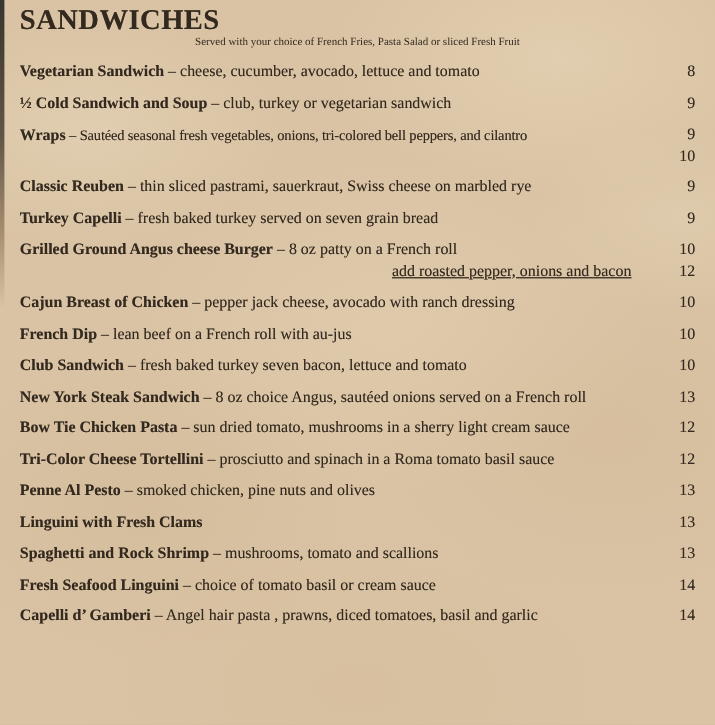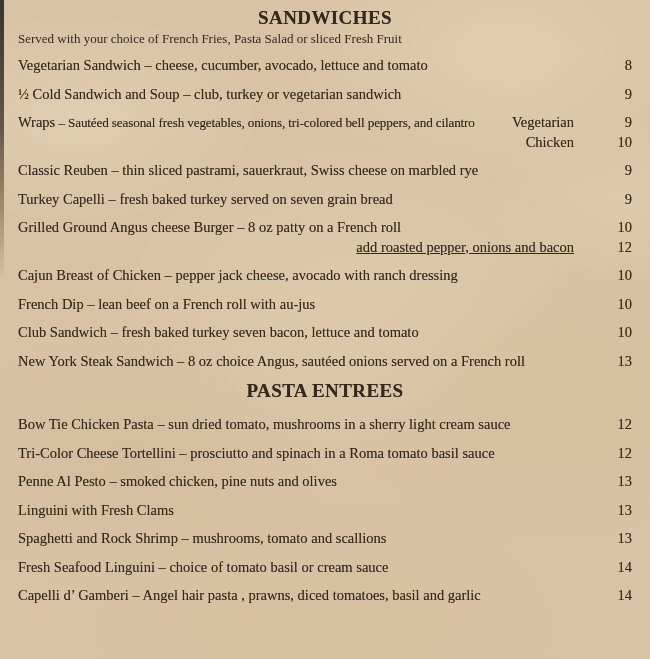--- a/index.html
+++ b/index.html
@@ -32,42 +32,43 @@
     width: 4px; height: 280px;
     background: linear-gradient(to bottom,
       rgba(42,40,36,0.92) 0%,
       rgba(58,48,38,0.75) 45%,
       rgba(102,74,48,0.45) 75%,
       rgba(120,90,58,0) 100%);
     pointer-events: none;
   }
   .section-title {
     margin: 2px 0 0 0;
-    text-align: center;
-    font-size: 19px;
+    text-align: left;
+    font-size: 26px;
     font-weight: bold;
     letter-spacing: 0.4px;
     line-height: 22px;
     text-shadow: 0 0 0.5px rgba(51,41,31,0.55);
   }
   .section-subtitle {
     margin: 1px 0 9px 0;
-    font-size: 13px;
+    text-align: center;
+    font-size: 10px;
     line-height: 17px;
   }
   section.no-subtitle .section-title { margin-top: 4px; margin-bottom: 13px; }
   .item {
     margin: 0 0 9px 0;
     font-size: 14.5px;
     line-height: 19.5px;
     text-shadow: 0 0 0.4px rgba(51,41,31,0.45);
   }
   .row { display: flex; align-items: flex-start; }
   .item-text { flex: 1 1 auto; padding-right: 8px; }
-  .item-name { font-weight: normal; }
+  .item-name { font-weight: bold; }
   .item-text.tight .item-desc,
   .item-text.tight .item-sep { font-size: 13.2px; letter-spacing: -0.15px; }
   .price-col {
     flex: 0 0 58px;
     width: 58px;
     text-align: right;
     white-space: nowrap;
   }
   .variant-labels {
     flex: 0 0 88px;
@@ -103,24 +104,20 @@
           </div>
           <div class="item">
             <div class="row">
               <div class="item-text"><span class="item-name">½ Cold Sandwich and Soup</span><span class="item-sep"> – </span><span class="item-desc">club, turkey or vegetarian sandwich</span></div>
               <div class="price-col">9</div>
             </div>
           </div>
           <div class="item">
             <div class="row">
               <div class="item-text tight"><span class="item-name">Wraps</span><span class="item-sep"> – </span><span class="item-desc">Sautéed seasonal fresh vegetables, onions, tri-colored bell peppers, and cilantro</span></div>
-              <div class="variant-labels">
-                <div class="variant-label">Vegetarian</div>
-                <div class="variant-label">Chicken</div>
-              </div>
               <div class="variant-prices">
                 <div class="variant-price">9</div>
                 <div class="variant-price">10</div>
               </div>
             </div>
           </div>
           <div class="item">
             <div class="row">
               <div class="item-text"><span class="item-name">Classic Reuben</span><span class="item-sep"> – </span><span class="item-desc">thin sliced pastrami, sauerkraut, Swiss cheese on marbled rye</span></div>
               <div class="price-col">9</div>
@@ -162,21 +159,20 @@
           </div>
           <div class="item">
             <div class="row">
               <div class="item-text"><span class="item-name">New York Steak Sandwich</span><span class="item-sep"> – </span><span class="item-desc">8 oz choice Angus, sautéed onions served on a French roll</span></div>
               <div class="price-col">13</div>
             </div>
           </div>
         </div>
       </section>
       <section class="no-subtitle">
-        <h1 class="section-title">PASTA ENTREES</h1>
         <div class="items">
           <div class="item">
             <div class="row">
               <div class="item-text"><span class="item-name">Bow Tie Chicken Pasta</span><span class="item-sep"> – </span><span class="item-desc">sun dried tomato, mushrooms in a sherry light cream sauce</span></div>
               <div class="price-col">12</div>
             </div>
           </div>
           <div class="item">
             <div class="row">
               <div class="item-text"><span class="item-name">Tri-Color Cheese Tortellini</span><span class="item-sep"> – </span><span class="item-desc">prosciutto and spinach in a Roma tomato basil sauce</span></div>

